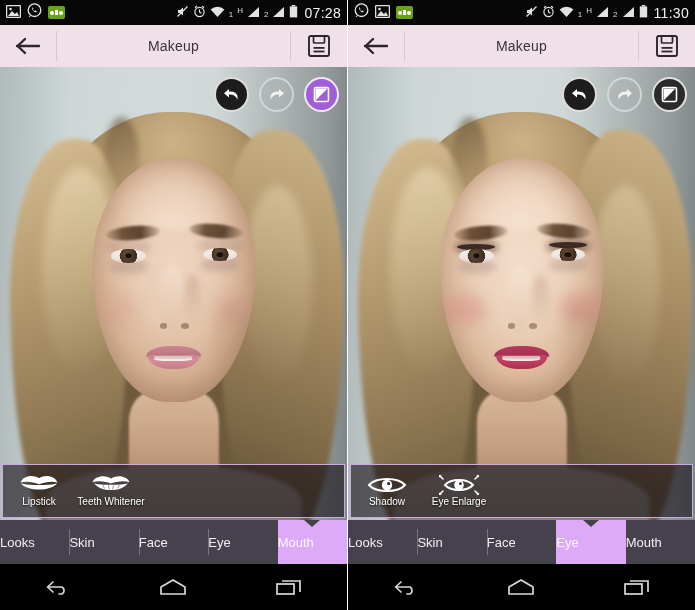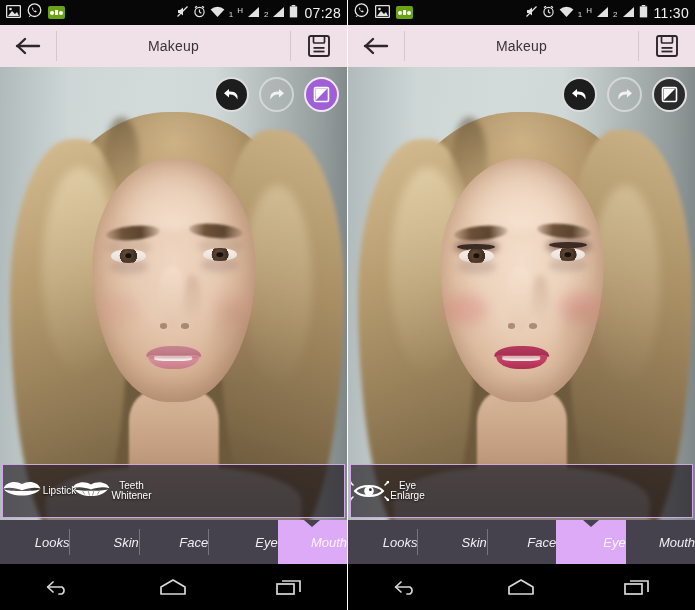--- a/index.html
+++ b/index.html
@@ -148,29 +148,29 @@
   .act{width:31px;height:31px;border-radius:50%;display:flex;align-items:center;justify-content:center;
        border:2px solid rgba(255,255,255,.85);}
   .act.undo{background:#1d1d1d;}
   .act.redo{background:rgba(175,180,180,.55);border-color:rgba(255,255,255,.45);}
   .act.compare-on{background:#a05fd6;}
   .act.compare-off{background:#2a2a2a;}
 
   
   .toolstrip{position:absolute;left:2px;right:2px;bottom:2px;height:52px;z-index:5;
     background:rgba(24,18,24,.62);border:1px solid #cfa6e6;display:flex;align-items:center;overflow:hidden;}
-  .tool{flex:0 0 auto;width:72px;height:100%;display:flex;flex-direction:row;
+  .tool{flex:0 0 auto;width:72px;height:100%;display:flex;flex-direction:column;
         align-items:center;justify-content:center;gap:1px;}
   .tool-ico{height:22px;display:flex;align-items:center;justify-content:center;}
   .tool-lb{font-size:10px;color:#fff;text-align:center;line-height:10.5px;
            text-shadow:0 1px 2px rgba(0,0,0,.8);max-width:70px;}
 
   
   .tabs{height:44px;background:#45414d;display:flex;align-items:stretch;flex:none;position:relative;}
-  .tab{flex:1;display:flex;align-items:center;justify-content:flex-end;position:relative;font-style:italic;}
+  .tab{flex:1;display:flex;align-items:center;justify-content:flex-start;position:relative;}
   .tab .lbl{font-size:13px;color:#f0eef2;}
   .tab .sep{position:absolute;left:0;top:9px;bottom:9px;width:1px;background:rgba(215,210,220,.35);}
   .tab.active{background:#dcaaf7;}
   .tab.active .lbl{color:#fbf5ff;}
   .tab.active .notch{position:absolute;top:0;left:50%;transform:translateX(-50%);
     width:0;height:0;border-left:8px solid transparent;border-right:8px solid transparent;
     border-top:7px solid #45414d;}
 
   
   .navbar{height:46px;background:#000;display:flex;align-items:center;justify-content:space-around;flex:none;}
@@ -548,20 +548,30 @@
               <rect x="1.5" y="1.5" width="14" height="14" rx="1.4" fill="none" stroke="#ffffff" stroke-width="1.6"></rect>
               <path d="M2.6 2.6 H14.4 L2.6 14.4 Z" fill="#ffffff"></path>
             </svg>
         </div>
       </div>
 
       <div class="toolstrip">
         <div class="tool">
           <span class="tool-ico">
             <svg width="40" height="20" viewBox="0 0 40 20">
+                <path d="M2 10 C9 2 31 2 38 10 C31 18 9 18 2 10 Z" fill="none" stroke="#ffffff" stroke-width="2"></path>
+                <circle cx="20" cy="10" r="5.2" fill="#ffffff"></circle>
+                <circle cx="21.6" cy="8.6" r="1.6" fill="#2a2a2a"></circle>
+              </svg>
+          </span>
+          <span class="tool-lb">Shadow</span>
+        </div>
+        <div class="tool">
+          <span class="tool-ico">
+            <svg width="40" height="20" viewBox="0 0 40 20">
                 <path d="M6 10 C12 3.4 28 3.4 34 10 C28 16.6 12 16.6 6 10 Z" fill="none" stroke="#ffffff" stroke-width="2"></path>
                 <circle cx="20" cy="10" r="4.8" fill="#ffffff"></circle>
                 <circle cx="21.4" cy="8.7" r="1.4" fill="#2a2a2a"></circle>
                 <path d="M4 4 L1 1 M36 4 L39 1 M4 16 L1 19 M36 16 L39 19" stroke="#ffffff" stroke-width="1.5" stroke-linecap="round"></path>
                 <circle cx="1" cy="1" r="1.4" fill="#ffffff"></circle>
                 <circle cx="39" cy="1" r="1.4" fill="#ffffff"></circle>
                 <circle cx="1" cy="19" r="1.4" fill="#ffffff"></circle>
                 <circle cx="39" cy="19" r="1.4" fill="#ffffff"></circle>
               </svg>
           </span>

